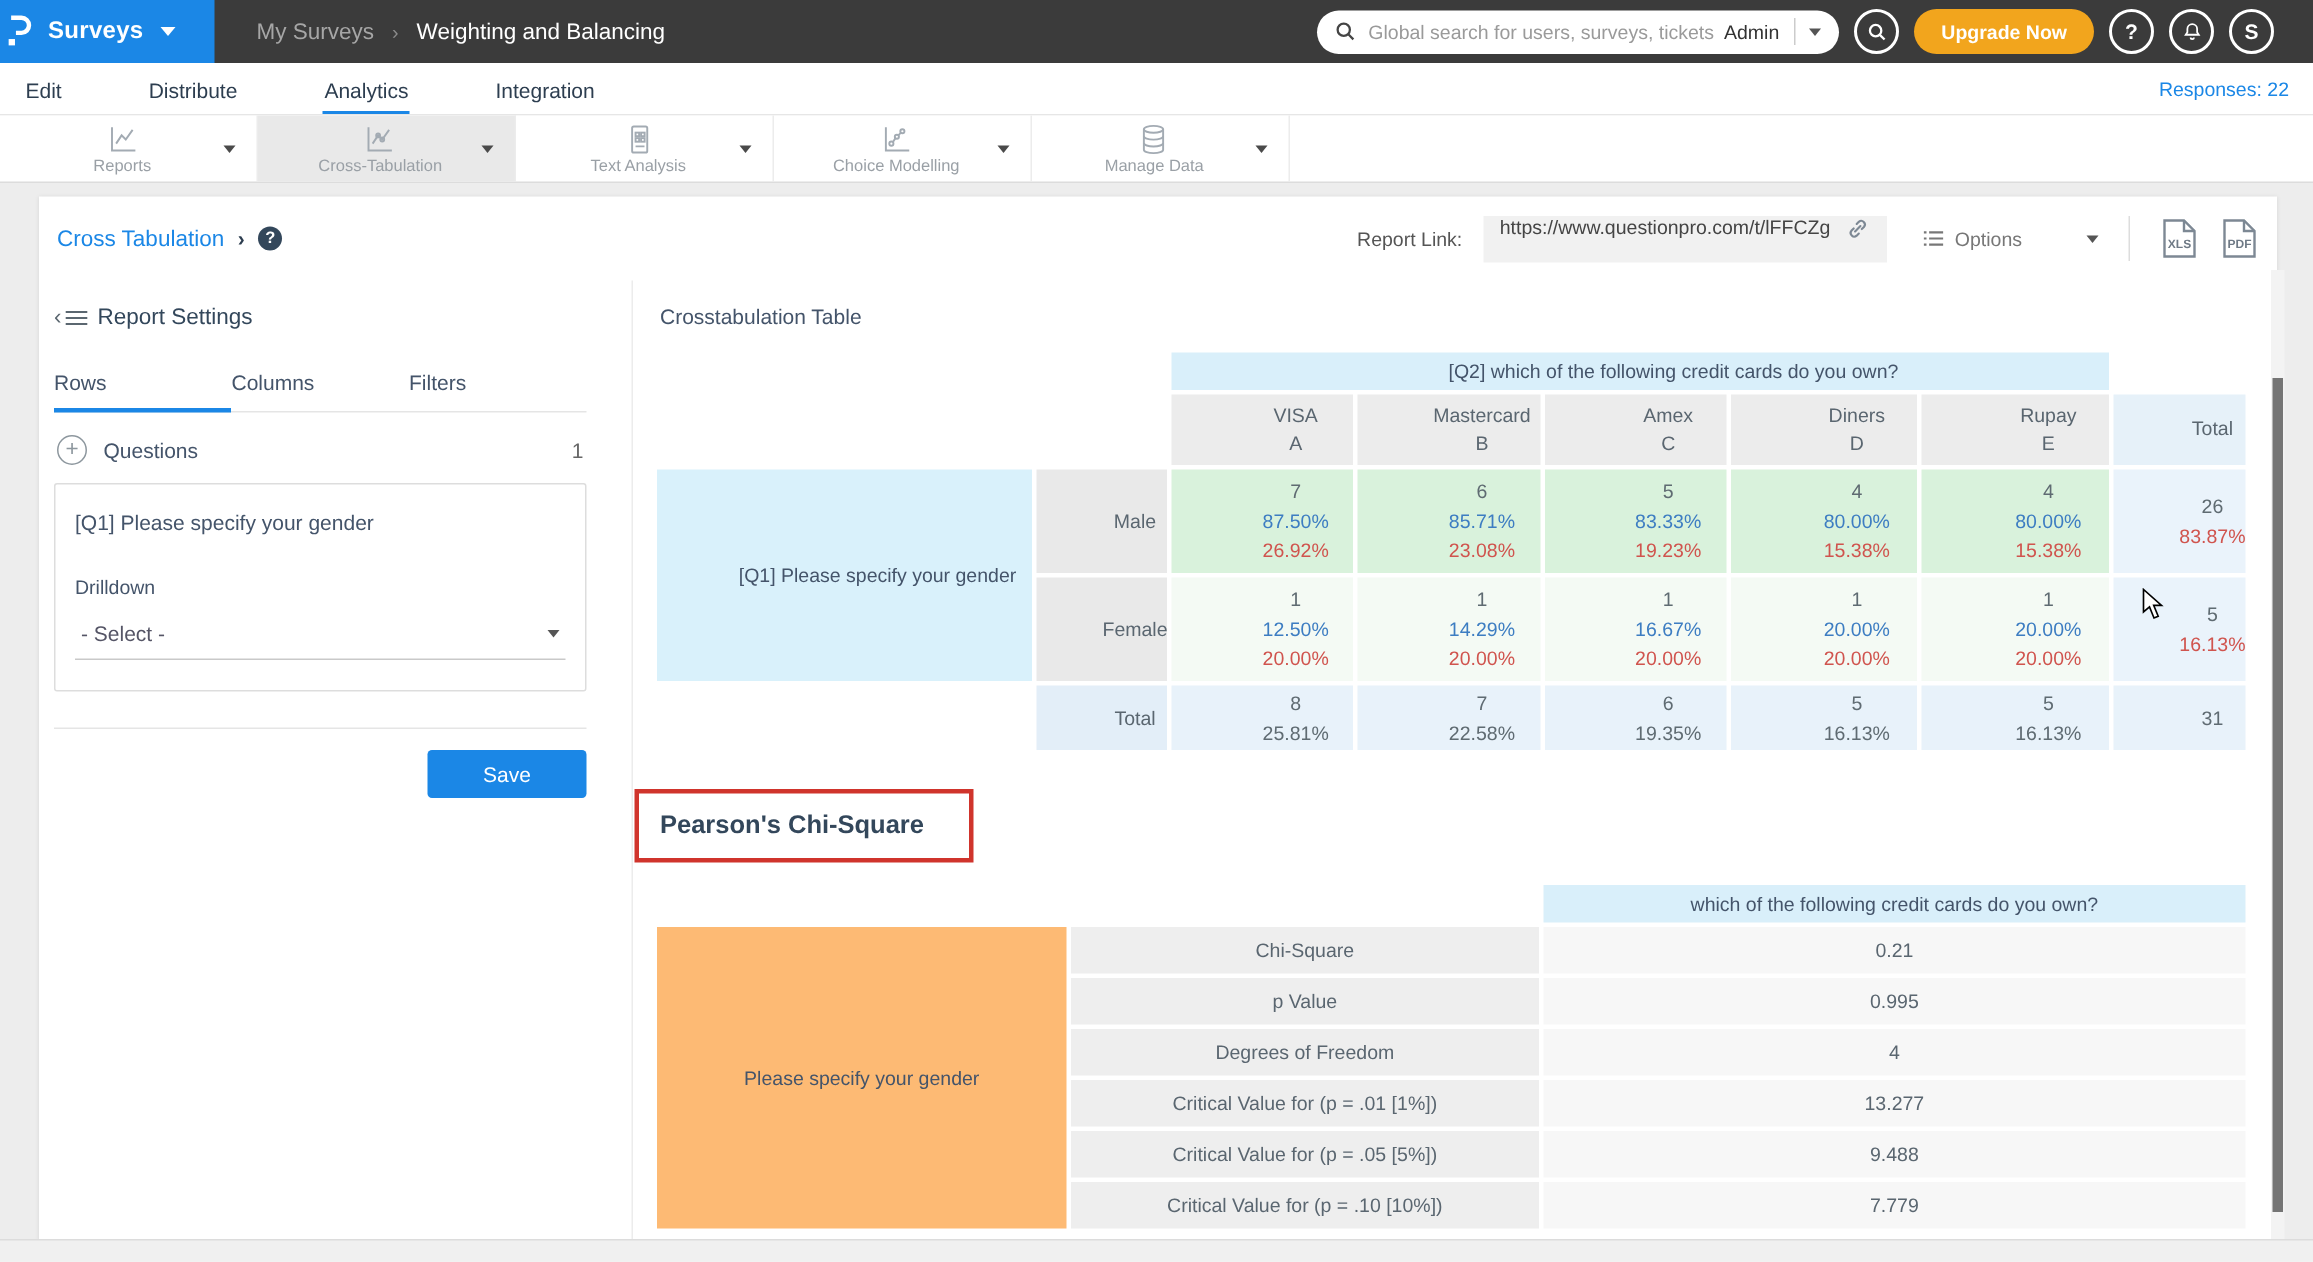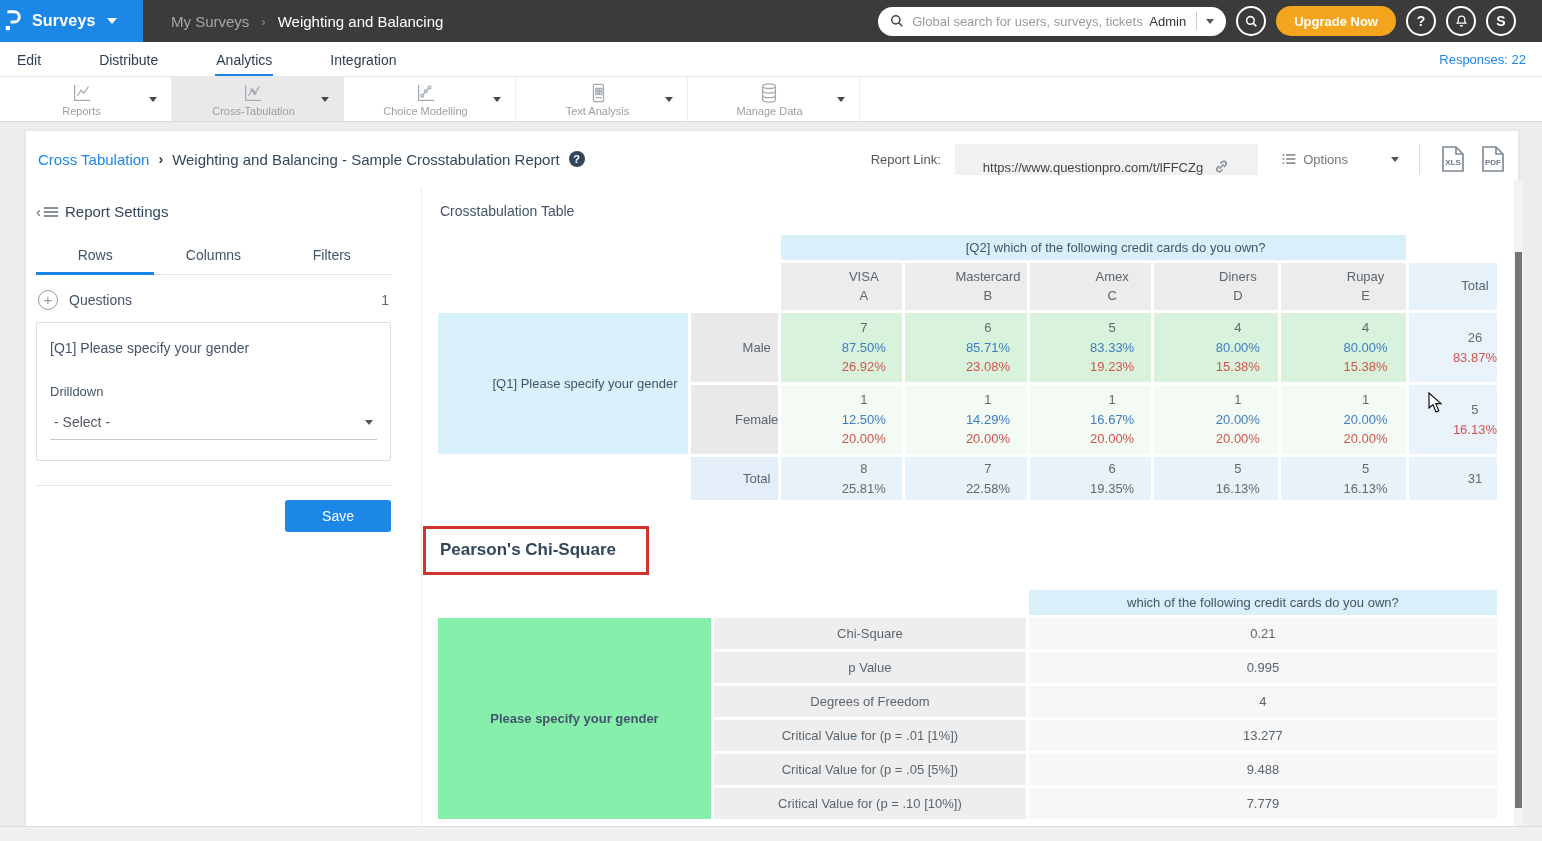--- a/index.html
+++ b/index.html
@@ -45,37 +45,37 @@
   .page { padding:9px 24px 0 26px; }
   .card { background:#fff; height:696px; box-shadow:0 0 3px rgba(0,0,0,.10); position:relative; overflow:hidden; }
   .report-header { height:56px; display:flex; align-items:center; padding:0 12px; }
   .rh-left { display:flex; align-items:center; gap:9px; }
   .rh-link { color:#1B87E6; font-size:15px; cursor:pointer; }
   .rh-sep { color:#2d3e50; font-size:14px; font-weight:700; }
   .rh-title { color:#33475b; font-size:15px; }
   .help-circle { width:16px; height:16px; border-radius:50%; background:#33475b; color:#fff; font-size:11px; font-weight:700; display:flex; align-items:center; justify-content:center; cursor:pointer; }
   .rh-right { margin-left:auto; display:flex; align-items:center; gap:14px; }
   .rl-label { font-size:13px; color:#555; }
-  .url-pill { background:#f1f1f1; height:31px; display:flex; align-items:flex-end; gap:10px; padding:0 28px; font-size:13px; color:#444; cursor:pointer; }
+  .url-pill { background:#f1f1f1; height:31px; display:flex; align-items:flex-start; gap:10px; padding:0 11px; font-size:13px; color:#444; cursor:pointer; }
   .options-group { display:flex; align-items:center; gap:7px; color:#777; font-size:13px; cursor:pointer; margin-left:10px; }
   .options-caret { margin-left:36px; }
   .rh-vdiv { width:1px; height:30px; background:#ddd; margin:0 6px; }
   .doc-icon { cursor:pointer; }
 
   
   .content-row { display:flex; height:640px; }
   .settings { width:396px; flex:0 0 auto; border-right:1px solid #ececec; padding:16px 30px 0 10px; }
   .main { flex:1; padding:14px 18px 0 16px; position:relative; }
 
   
   .rs-header { display:flex; align-items:center; gap:6px; color:#33475b; font-size:15px; }
   .rs-collapse { display:flex; align-items:center; gap:2px; color:#5b6770; cursor:pointer; }
   .rs-collapse .chev { font-size:15px; line-height:1; }
   .rs-tabs { display:flex; margin-top:17px; border-bottom:1px solid #e5e5e5; }
-  .rs-tab { flex:1; text-align:center; font-size:14px; color:#44546a; padding:10px 0 9px; cursor:pointer; border-bottom:3px solid transparent; margin-bottom:-1px; }
+  .rs-tab { flex:1; font-size:14px; color:#44546a; padding:10px 0 9px; cursor:pointer; border-bottom:3px solid transparent; margin-bottom:-1px; }
   .rs-tab.active { border-bottom-color:#1B87E6; }
   .rs-questions { display:flex; align-items:center; gap:11px; padding:15px 2px 12px; font-size:14px; color:#44546a; }
   .plus-circle { width:20px; height:20px; border:1.5px solid #8d979e; border-radius:50%; color:#8d979e; font-size:15px; line-height:17px; text-align:center; cursor:pointer; }
   .q-count { margin-left:auto; color:#666; font-size:14px; }
   .q-box { border:1px solid #ddd; border-radius:2px; padding:17px 13px 20px; }
   .q-text { font-size:14px; color:#44546a; }
   .dd-label { margin-top:28px; font-size:13px; color:#44546a; }
   .select-row { margin-top:15px; display:flex; align-items:center; justify-content:space-between; border-bottom:1px solid #c9c9c9; padding:0 4px 9px 4px; font-size:14px; color:#556; cursor:pointer; }
   .panel-divider { border-top:1px solid #e5e5e5; margin-top:24px; }
   .save-row { display:flex; justify-content:flex-end; margin-top:14px; }
@@ -100,21 +100,21 @@
   .colpct { display:block; color:#3D7DC2; line-height:1.5; }
   .rowpct { display:block; color:#D0544E; line-height:1.5; }
   .graypct { display:block; color:#5f6b72; line-height:1.5; }
 
   
   .red-box { display:inline-block; border:3px solid #D0342C; padding:11px 30px 12px 14px; margin:23px 0 4px -15px; background:#fff; }
   .chi-title { font-size:17px; font-weight:700; color:#33475b; }
   table.chi { border-collapse:separate; border-spacing:3px; margin-left:-3px; font-size:13px; margin-top:8px; }
   table.chi td { text-align:center; vertical-align:middle; }
   .chi-band { background:#D9EFFA; color:#44546a; height:25px; }
-  .chi-rowq { background:#86efac; color:#44546a;font-weight:bold; }
+  .chi-rowq { background:#fdba74; color:#44546a; }
   .chi-label { background:#eeeeee; color:#5a6670; height:31px; }
   .chi-value { background:#f7f7f7; color:#5a6670; }
 
   
   .scroll-track { position:absolute; left:1514px; top:180px; width:9px; height:646px; background:#f3f3f3; }
   .scroll-thumb { position:absolute; top:72px; left:1px; width:7px; height:556px; background:#757575; cursor:pointer; }
   .cursor { position:absolute; left:1428px; top:392px; pointer-events:none; }
   .footer { position:absolute; left:0; bottom:0; width:1542px; height:15px; background:#f0f0f0; border-top:1px solid #dcdcdc; }
 </style>
 </head>
@@ -184,73 +184,72 @@
   </div>
   <div class="tool-item active">
     <div class="tool-center">
       <svg width="22" height="22" viewBox="0 0 24 24">
           <path d="M4 3 v17 h17"></path>
           <polyline points="7 15 11 9 14 12 19 5"></polyline>
           <circle cx="11" cy="9" r="1.4"></circle>
           <circle cx="14" cy="12" r="1.4"></circle>
         </svg>
       <span class="tool-label">Cross-Tabulation</span>
+    </div>
+    <span class="tool-caret"></span>
+  </div>
+  <div class="tool-item">
+    <div class="tool-center">
+      <svg width="22" height="22" viewBox="0 0 24 24">
+          <rect x="7" y="2.5" width="11" height="19" rx="1.2"></rect>
+          <rect x="9.5" y="7" width="2.6" height="2.6"></rect>
+          <rect x="13.5" y="7" width="2.6" height="2.6"></rect>
+          <rect x="9.5" y="11" width="2.6" height="2.6"></rect>
+          <rect x="13.5" y="11" width="2.6" height="2.6"></rect>
+          <line x1="9.5" y1="17" x2="16" y2="17"></line>
+        </svg>
+      <span class="tool-label">Text Analysis</span>
     </div>
     <span class="tool-caret"></span>
   </div>
   <div class="tool-item">
     <div class="tool-center">
       <svg width="22" height="22" viewBox="0 0 24 24">
           <path d="M5 3 v17 h17"></path>
           <circle cx="9" cy="15" r="1.5"></circle>
           <circle cx="13" cy="10" r="1.5"></circle>
           <circle cx="17" cy="6" r="1.5"></circle>
           <line x1="10" y1="14" x2="12" y2="11"></line>
           <line x1="14" y1="9" x2="16" y2="7"></line>
         </svg>
       <span class="tool-label">Choice Modelling</span>
     </div>
     <span class="tool-caret"></span>
   </div>
   <div class="tool-item">
     <div class="tool-center">
       <svg width="22" height="22" viewBox="0 0 24 24">
-          <rect x="7" y="2.5" width="11" height="19" rx="1.2"></rect>
-          <rect x="9.5" y="7" width="2.6" height="2.6"></rect>
-          <rect x="13.5" y="7" width="2.6" height="2.6"></rect>
-          <rect x="9.5" y="11" width="2.6" height="2.6"></rect>
-          <rect x="13.5" y="11" width="2.6" height="2.6"></rect>
-          <line x1="9.5" y1="17" x2="16" y2="17"></line>
-        </svg>
-      <span class="tool-label">Text Analysis</span>
-    </div>
-    <span class="tool-caret"></span>
-  </div>
-  <div class="tool-item">
-    <div class="tool-center">
-      <svg width="22" height="22" viewBox="0 0 24 24">
           <ellipse cx="12" cy="4.6" rx="7" ry="2.5"></ellipse>
           <path d="M5 4.6 v5 c0 1.4 3.1 2.5 7 2.5 s7-1.1 7-2.5 v-5"></path>
           <path d="M5 9.6 v5 c0 1.4 3.1 2.5 7 2.5 s7-1.1 7-2.5 v-5"></path>
           <path d="M5 14.6 v4.8 c0 1.4 3.1 2.5 7 2.5 s7-1.1 7-2.5 v-4.8"></path>
         </svg>
       <span class="tool-label">Manage Data</span>
     </div>
     <span class="tool-caret"></span>
   </div>
 </div>
 
 <div class="page">
 <div class="card">
 
   <div class="report-header">
     <div class="rh-left">
       <span class="rh-link">Cross Tabulation</span>
       <span class="rh-sep">›</span>
-      <span class="rh-title">Weighting and Balancing - Sample Crosstabulation Report</span>
       <span class="help-circle">?</span>
     </div>
     <div class="rh-right">
       <span class="rl-label">Report Link:</span>
       <div class="url-pill">
         <span>https://www.questionpro.com/t/lFFCZg</span>
         <svg width="17" height="17" viewBox="0 0 24 24">
               <g fill="none" stroke="#7d8894" stroke-width="2" stroke-linecap="round">
                 <path d="M9.5 14.5 l5-5"></path>
                 <path d="M11 7.5 l2-2 a3.4 3.4 0 0 1 4.8 4.8 l-2 2"></path>

